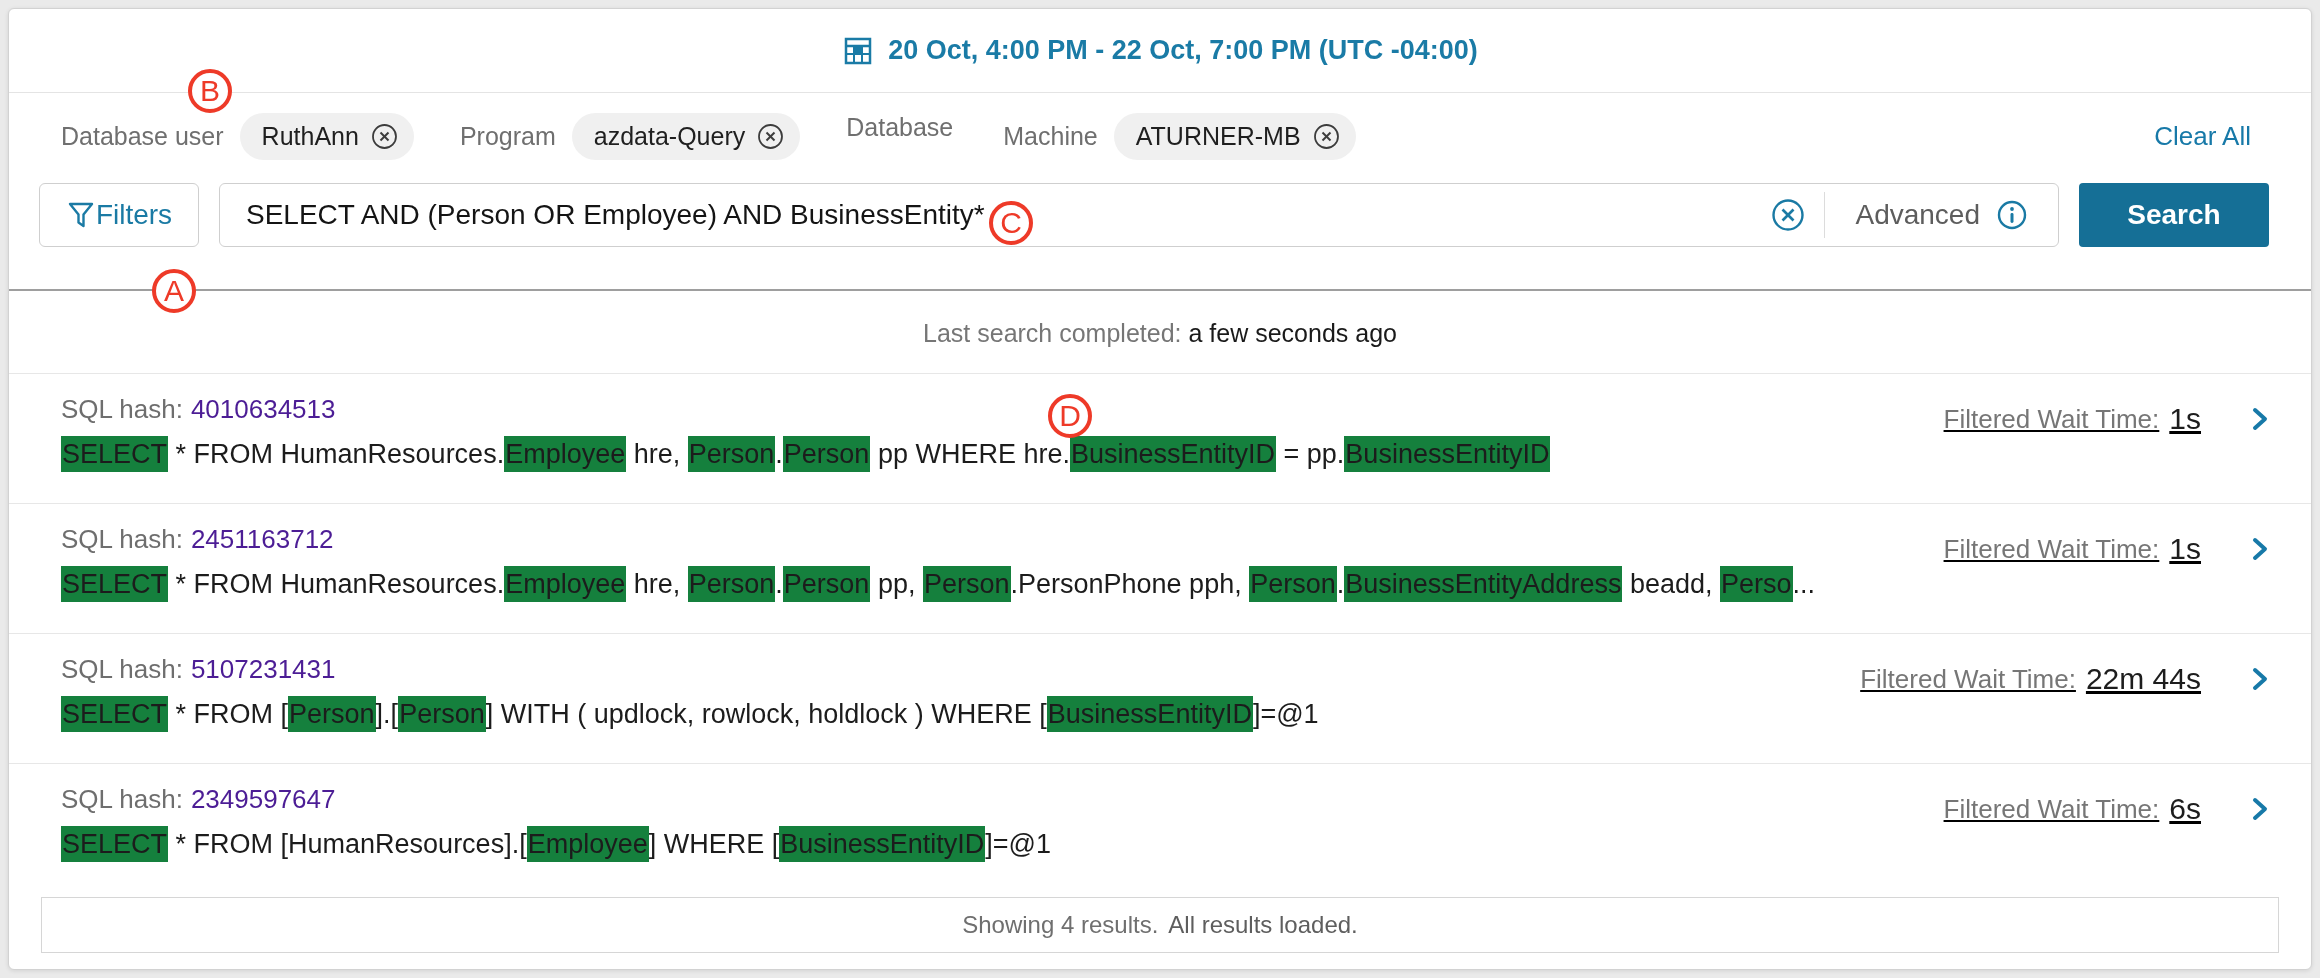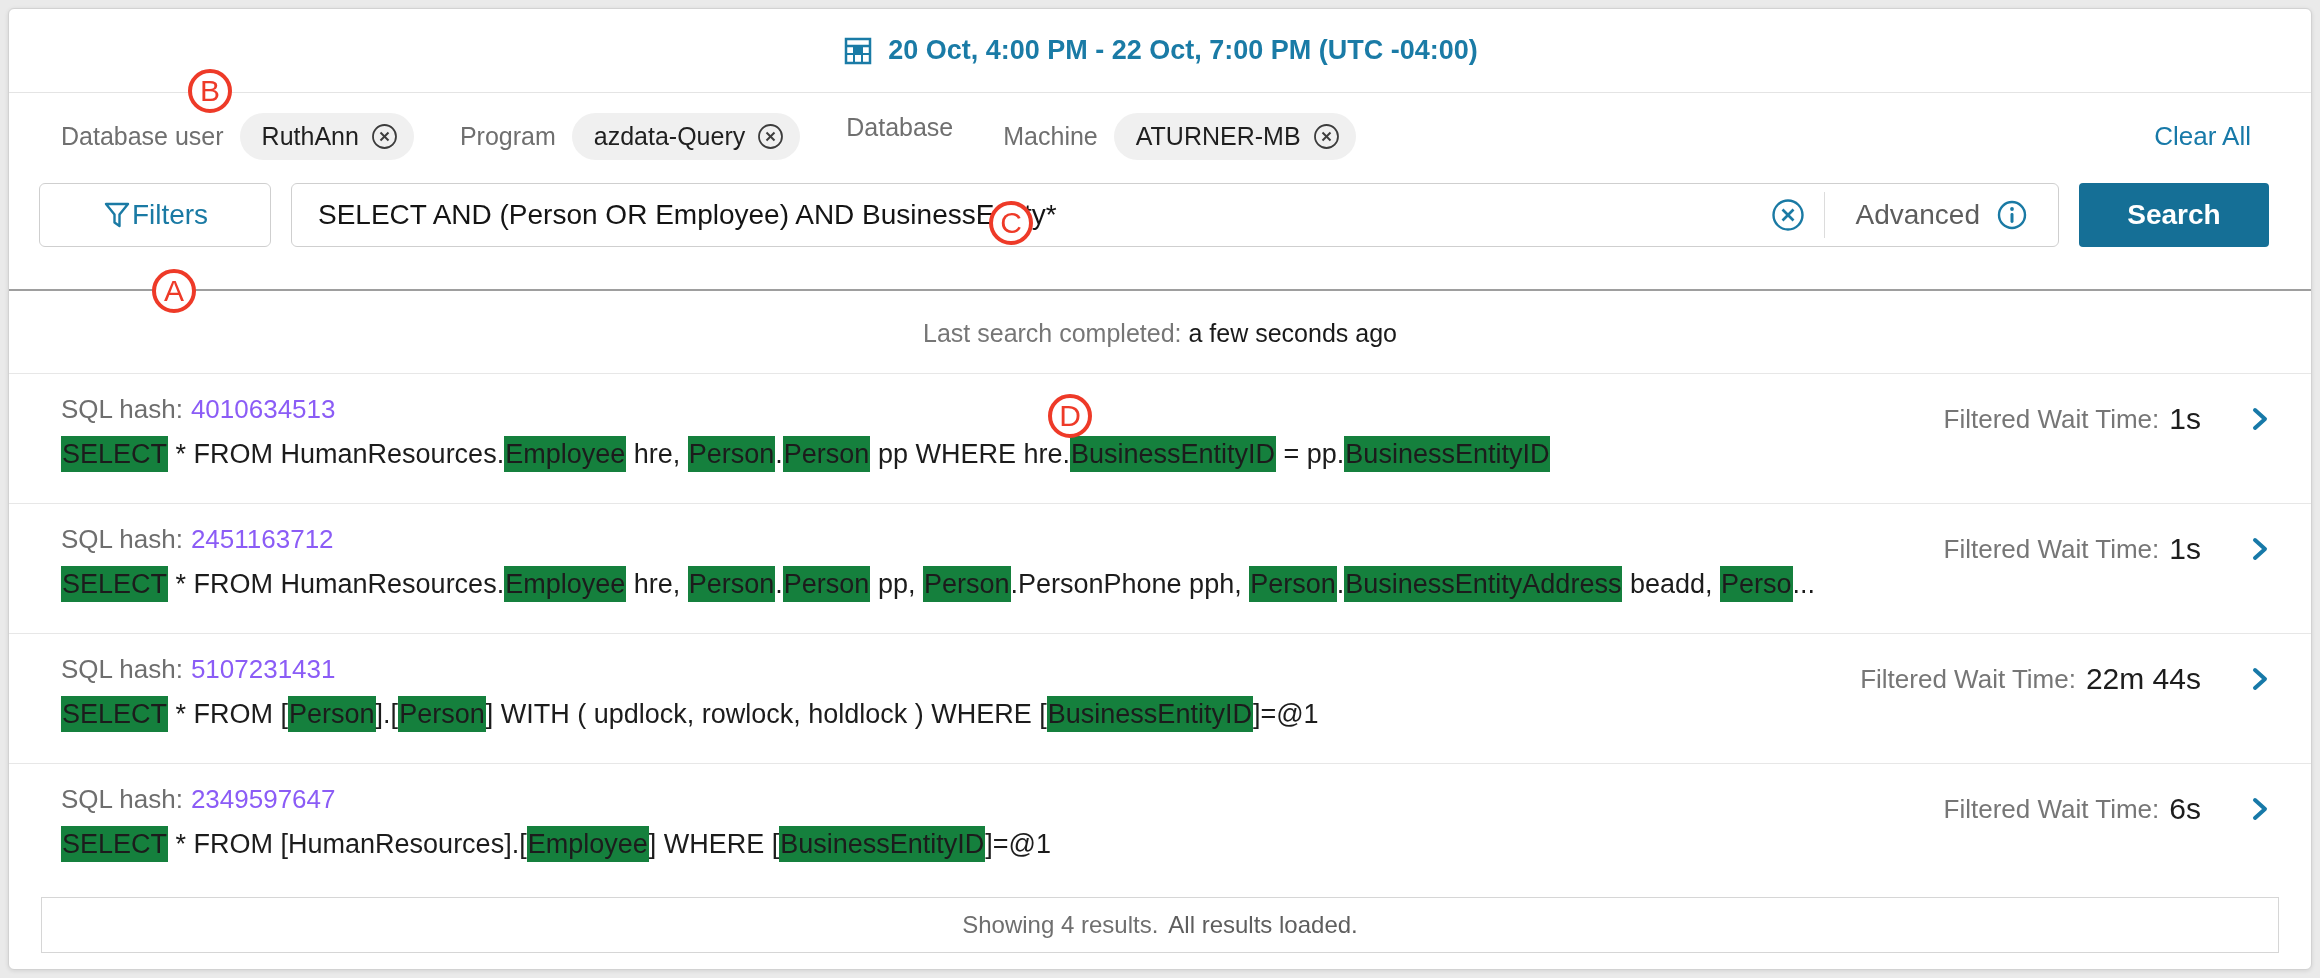--- a/index.html
+++ b/index.html
@@ -21,21 +21,21 @@
   .chip-group { display: flex; align-items: center; margin-right: 34px; }
   .chip-group-label { color: #6f6f6f; font-size: 25px; margin-right: 16px; }
   .chip { background: #f0f0f0; border-radius: 999px; padding: 9px 16px 9px 22px; display: inline-flex;
     align-items: center; gap: 12px; font-size: 25px; color: #1f1f1f; margin-right: 12px; cursor: default; }
   .chip-remove { display: inline-flex; cursor: pointer; }
   .clear-all { margin-left: auto; color: #1779a8; font-size: 26px; cursor: pointer; }
 
   
   .search-row { flex: 0 0 124px; display: flex; align-items: center; padding: 10px 42px 36px 30px;
     gap: 20px; border-bottom: 2px solid #9e9e9e; }
-  .filters-btn { width: 232px; height: 64px; background: #fff; border: 1px solid #cfcfcf; border-radius: 6px;
+  .filters-btn { width: 160px; height: 64px; background: #fff; border: 1px solid #cfcfcf; border-radius: 6px;
     display: flex; align-items: center; justify-content: center; color: #1a7aa4; font-size: 28px; cursor: pointer; }
   .search-box { flex: 1; height: 64px; border: 1px solid #cfcfcf; border-radius: 6px; display: flex;
     align-items: center; background: #fff; }
   .search-input { flex: 1; height: 100%; border: none; outline: none; background: transparent;
     font-family: inherit; font-size: 28px; color: #141414; padding: 0 26px; }
   .clear-btn { display: inline-flex; margin: 0 18px; cursor: pointer; }
   .vdivider { width: 1px; height: 46px; background: #dcdcdc; }
   .advanced { display: flex; align-items: center; gap: 16px; padding: 0 30px; color: #5d5d5d;
     font-size: 28px; cursor: pointer; white-space: nowrap; }
   .search-btn { width: 190px; height: 64px; background: #156f96; border: none; border-radius: 4px;
@@ -43,24 +43,24 @@
 
   
   .status-row { flex: 0 0 82px; text-align: center; padding-top: 28px; font-size: 25px; color: #767676; }
   .status-value { color: #1a1a1a; }
 
   
   .results-list { flex: 1 1 auto; display: flex; flex-direction: column; }
   .result-row { height: 130px; border-top: 1px solid #e7e7e7; display: flex; align-items: flex-start;
     justify-content: space-between; padding: 20px 36px 0 52px; cursor: pointer; }
   .hash-line { font-size: 26px; color: #6e6e6e; }
-  .hash-link { color: #8b5cf6; text-decoration: none; margin-left: 8px; }
+  .hash-link { color: #4c1d95; text-decoration: none; margin-left: 8px; }
   .sql-line { margin-top: 14px; font-size: 27px; color: #1c1c1c; white-space: nowrap; }
   .hl { background: #15803d; padding: 3px 1px; }
-  .result-right { display: flex; align-items: center; margin-top: 8px; flex: 0 0 auto; }
+  .result-right { display: flex; align-items: center; margin-top: 8px; flex: 0 0 auto; text-decoration: underline; }
   .wait-label { color: #767676; font-size: 26px; }
   .wait-value { color: #1d1d1d; font-size: 30px; margin-left: 10px; text-align: right; }
   .chevron { display: inline-flex; margin-left: 44px; }
 
   
   .footer { flex: 0 0 auto; margin: 4px 32px 20px; border: 1px solid #d6d6d6; height: 56px;
     display: flex; align-items: center; justify-content: center; gap: 10px;
     font-size: 24px; color: #6f6f6f; }
   .footer-bold { font-weight: 400; color: #5e5e5e; }
 

